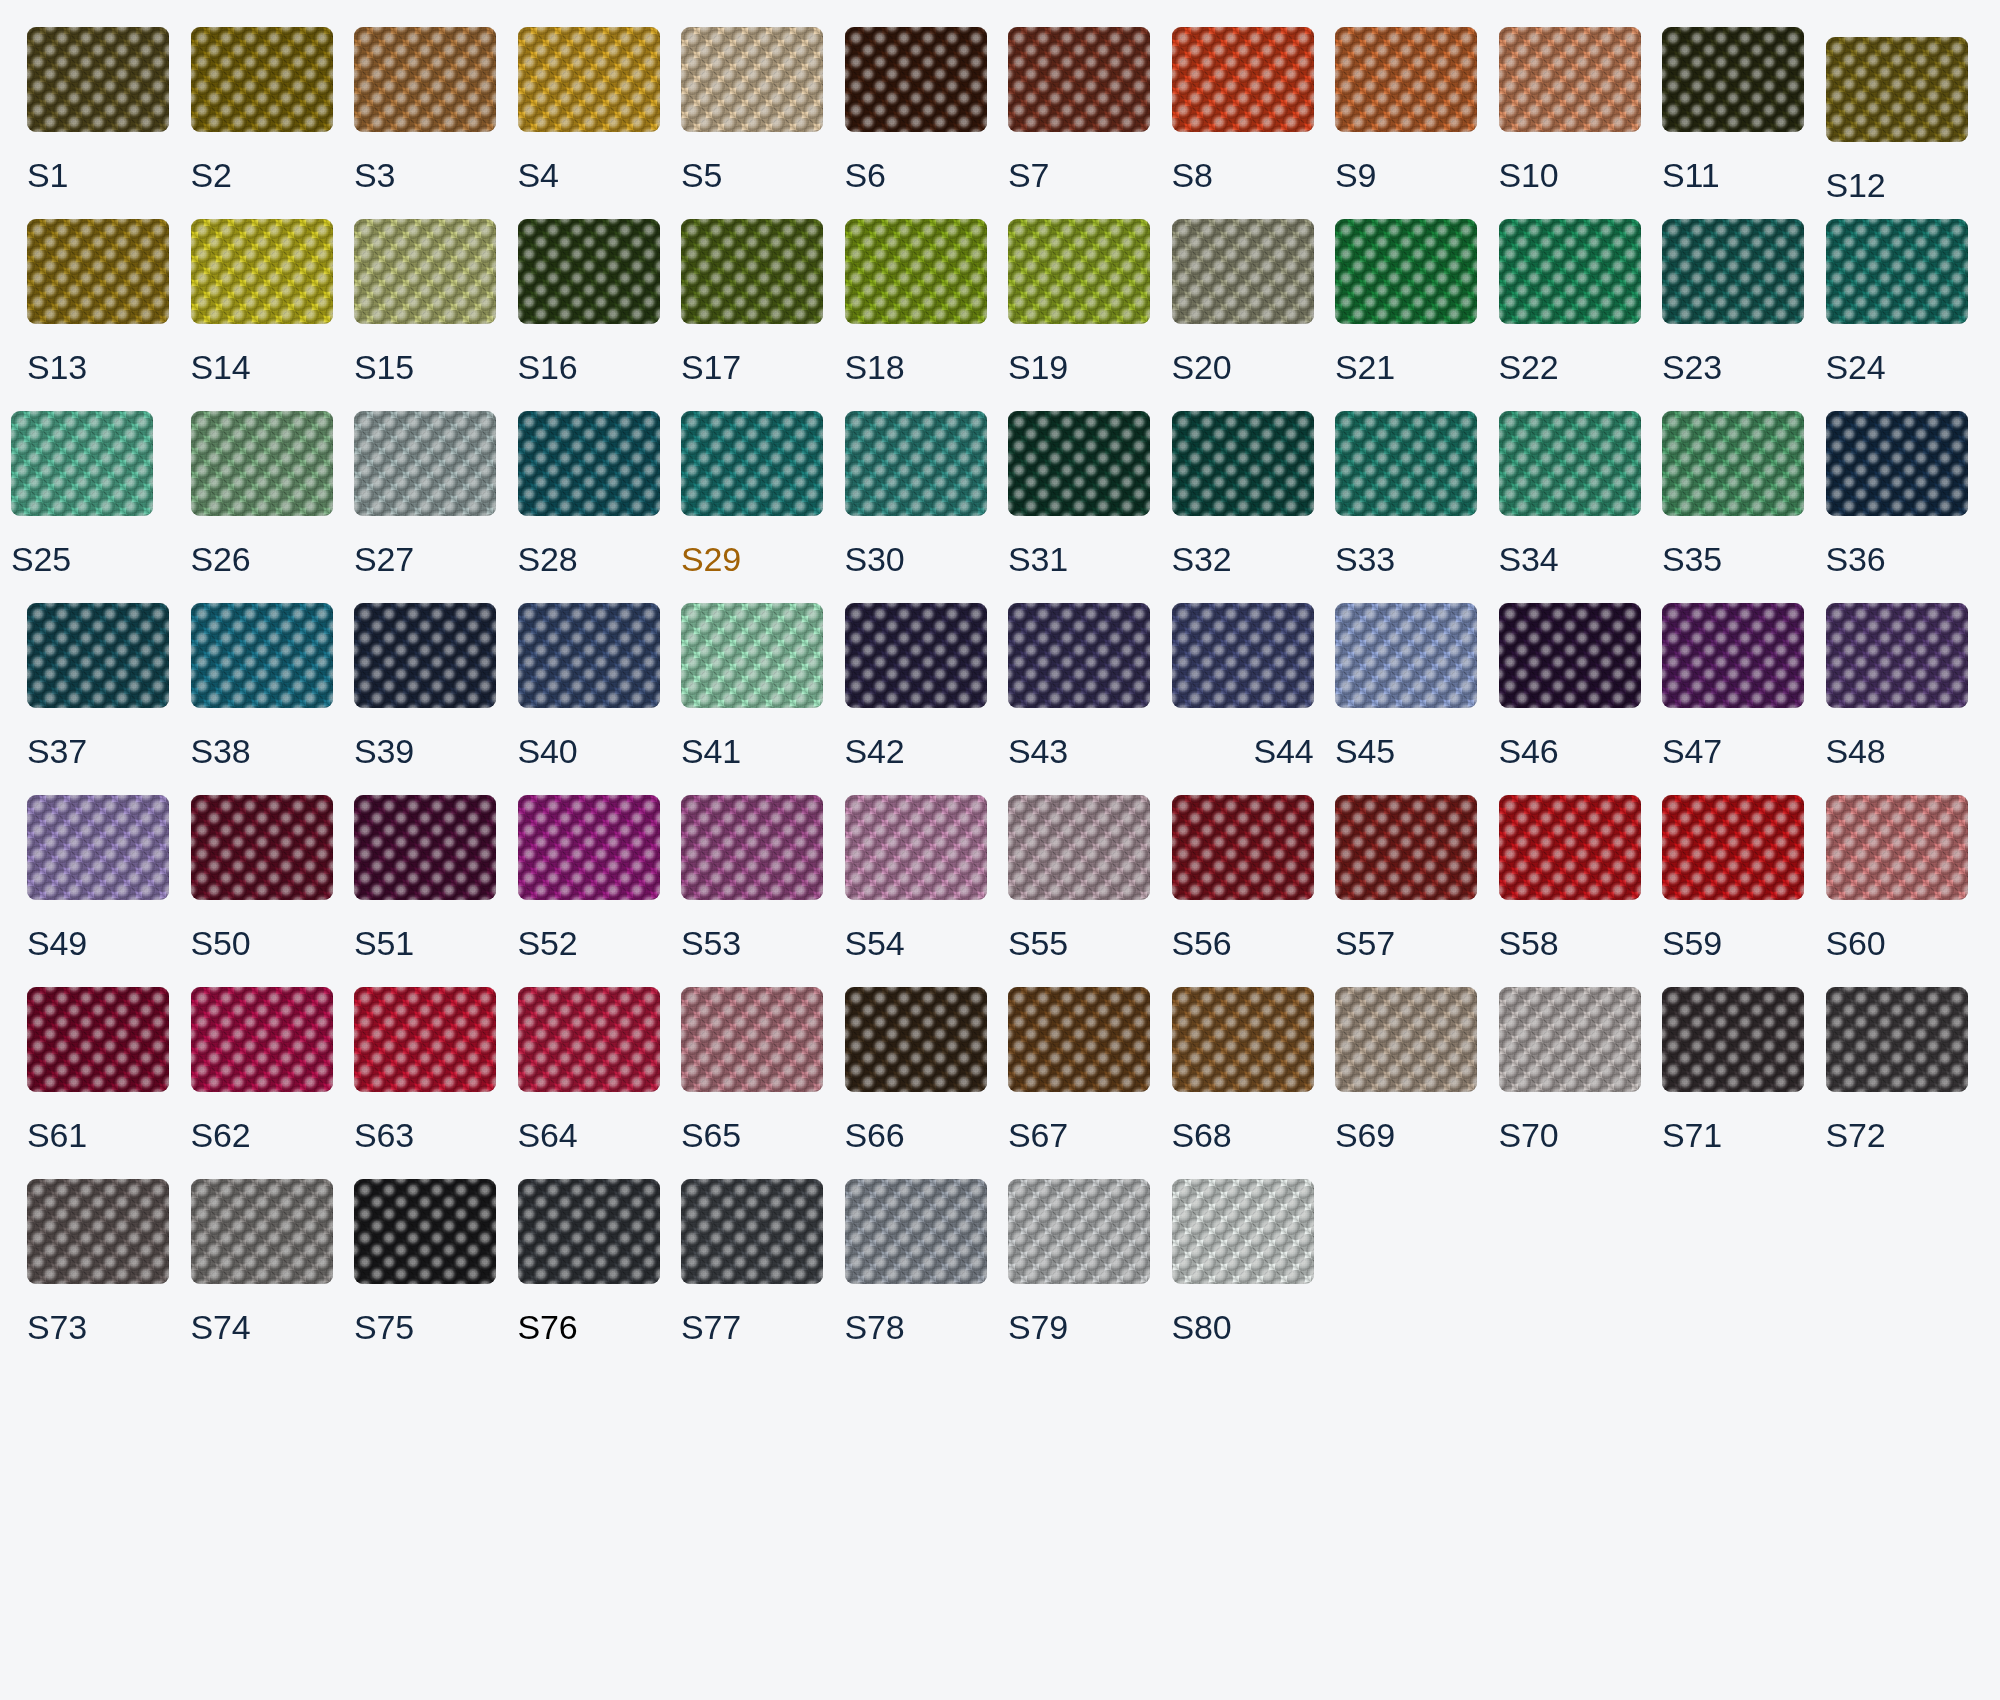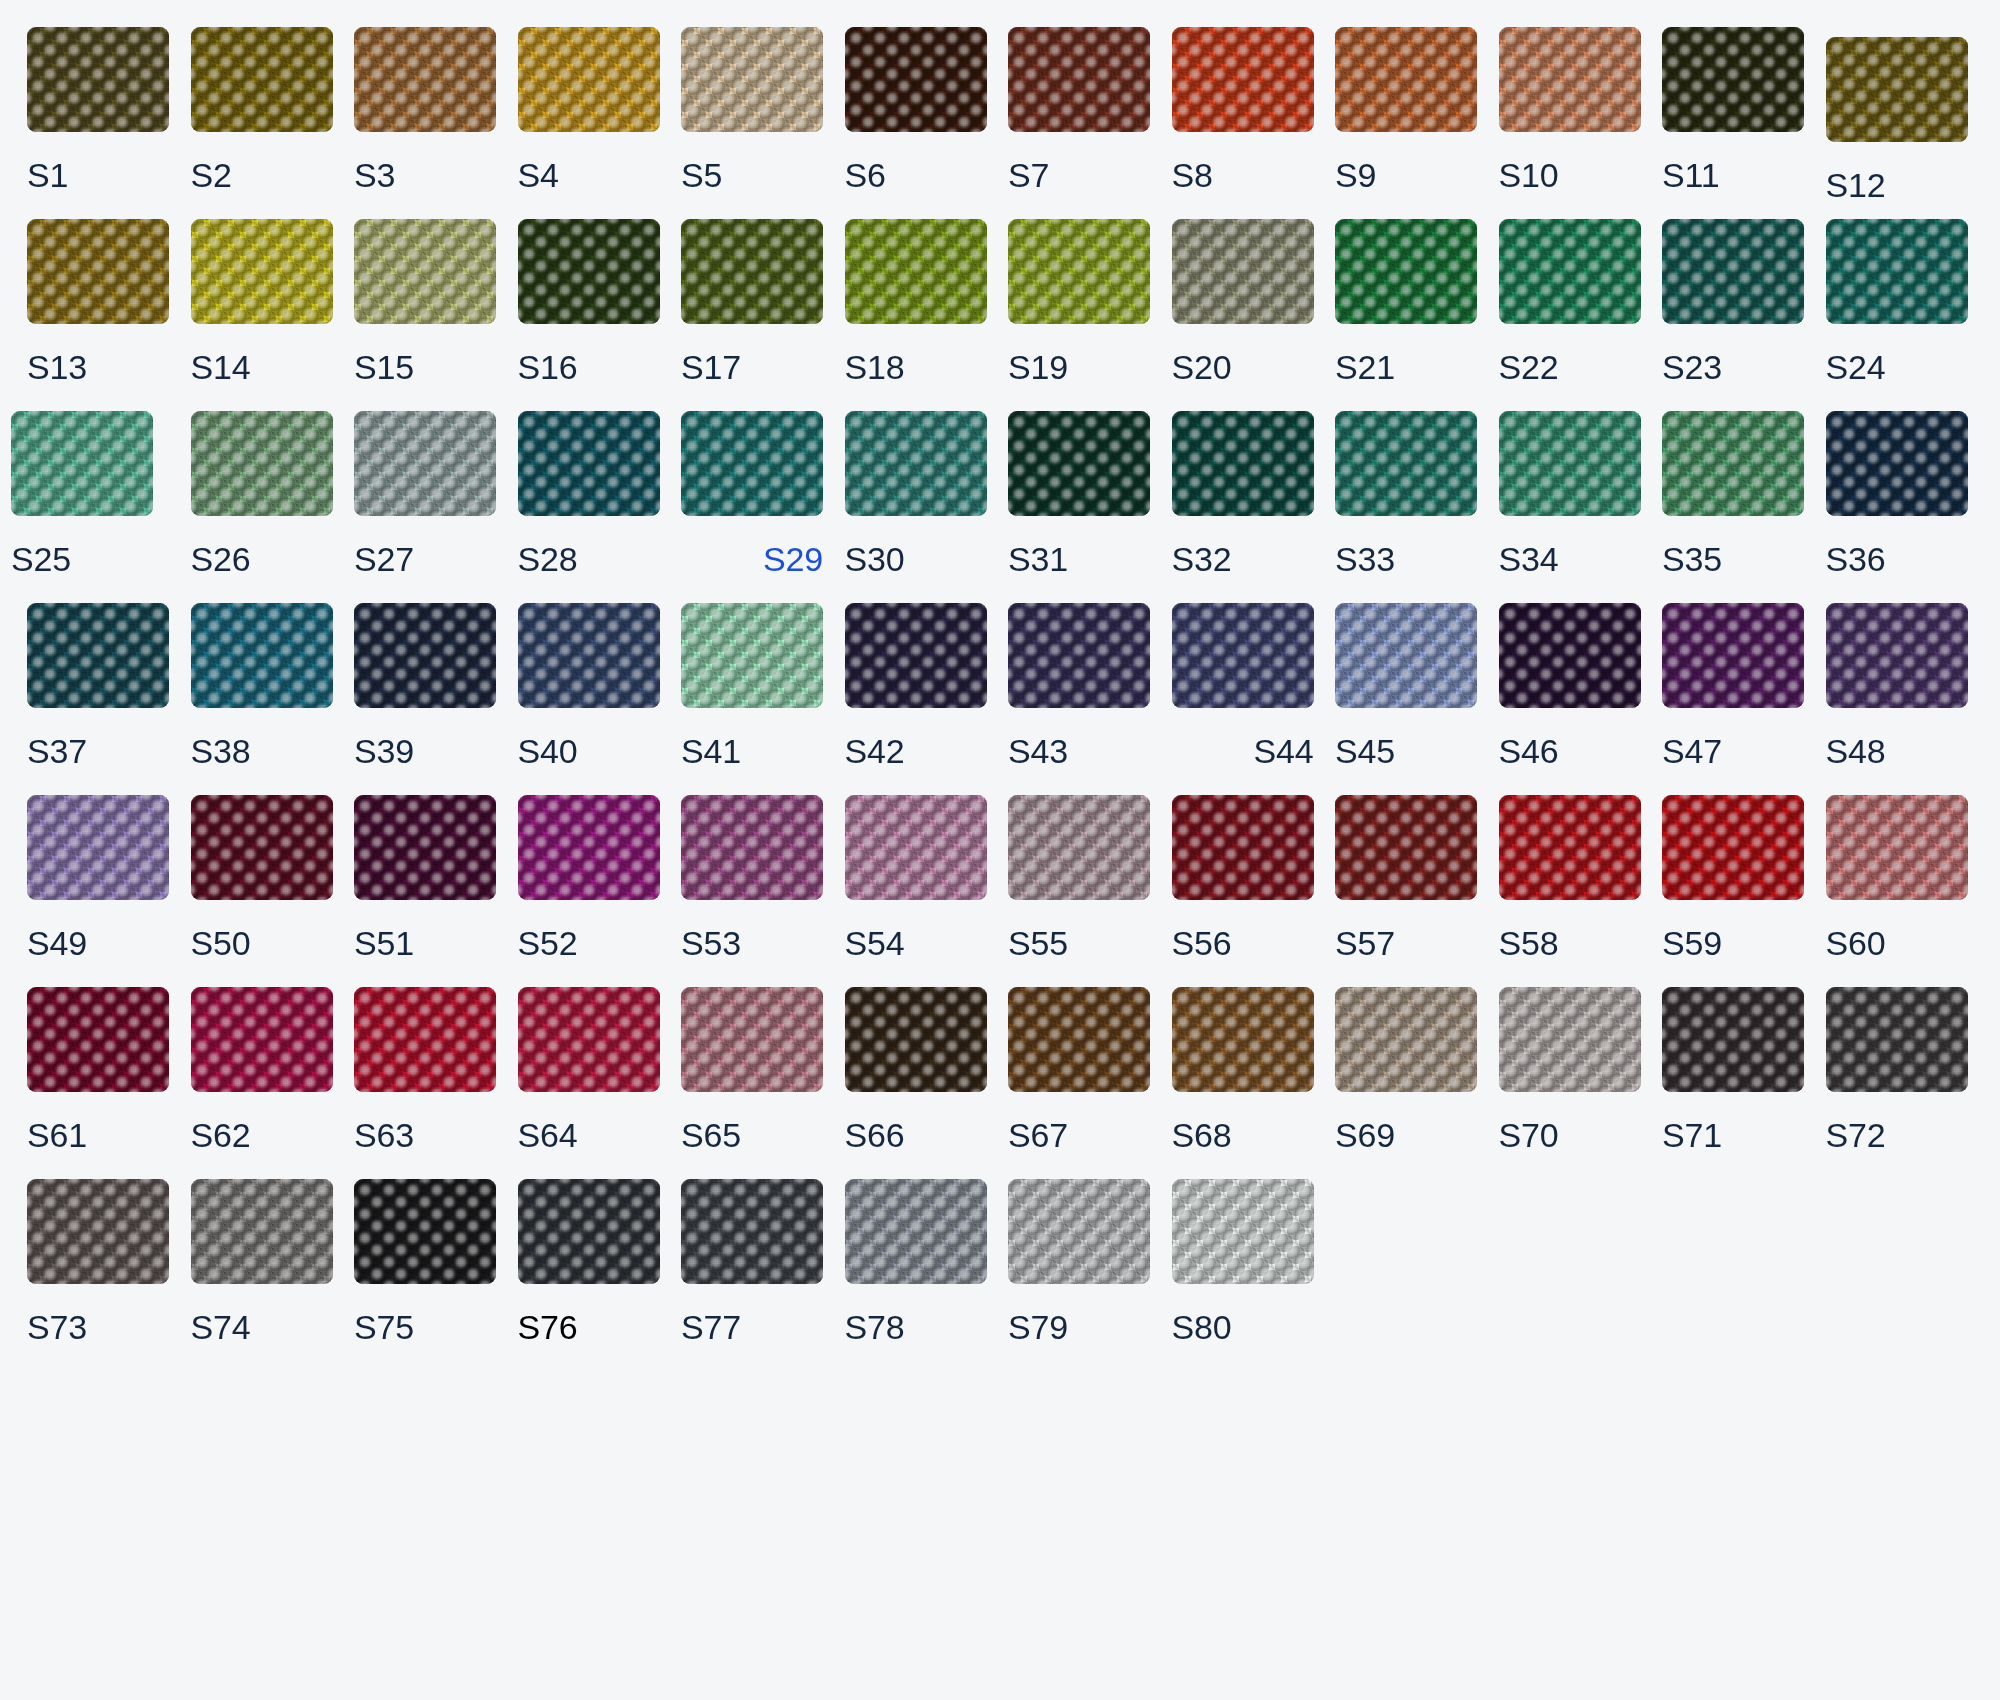--- a/index.html
+++ b/index.html
@@ -352,21 +352,21 @@
       </div>
       <div class="swatch-label" style="color: rgb(20, 39, 63);">S28</div>
     </div>
     <div class="swatch-cell" style="left: 681px; top: 411px;">
       <div class="swatch-chip" title="S29" style="background-color: rgb(24, 129, 125); width: 142px; height: 105px; border-radius: 9px;">
         <div class="tex-shadow"></div>
         <div class="tex-dot"></div>
         <div class="tex-core"></div>
         <div class="tex-grain"></div>
       </div>
-      <div class="swatch-label" style="color: #1d4ed8; text-align: right;">S29</div>
+      <div class="swatch-label" style="color: #a16207;">S29</div>
     </div>
     <div class="swatch-cell" style="left: 844.5px; top: 411px;">
       <div class="swatch-chip" title="S30" style="background-color: rgb(46, 143, 135); width: 142px; height: 105px; border-radius: 9px;">
         <div class="tex-shadow"></div>
         <div class="tex-dot"></div>
         <div class="tex-core"></div>
         <div class="tex-grain"></div>
       </div>
       <div class="swatch-label" style="color: rgb(20, 39, 63);">S30</div>
     </div>

